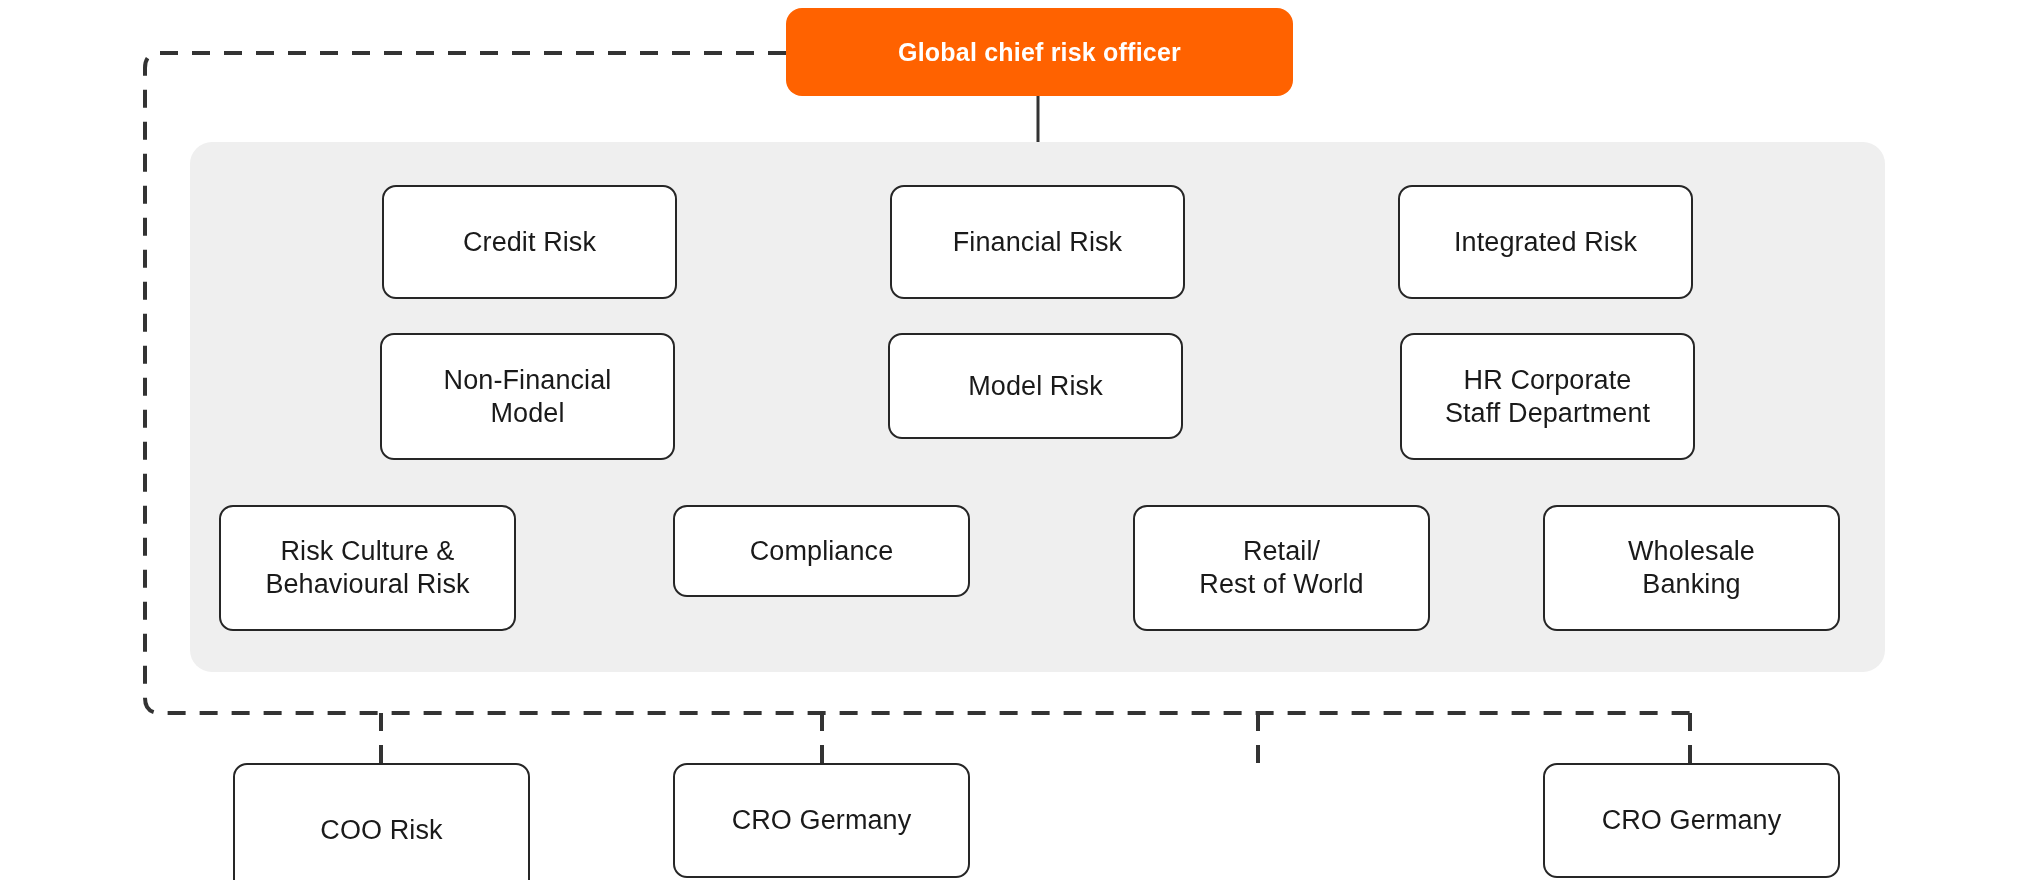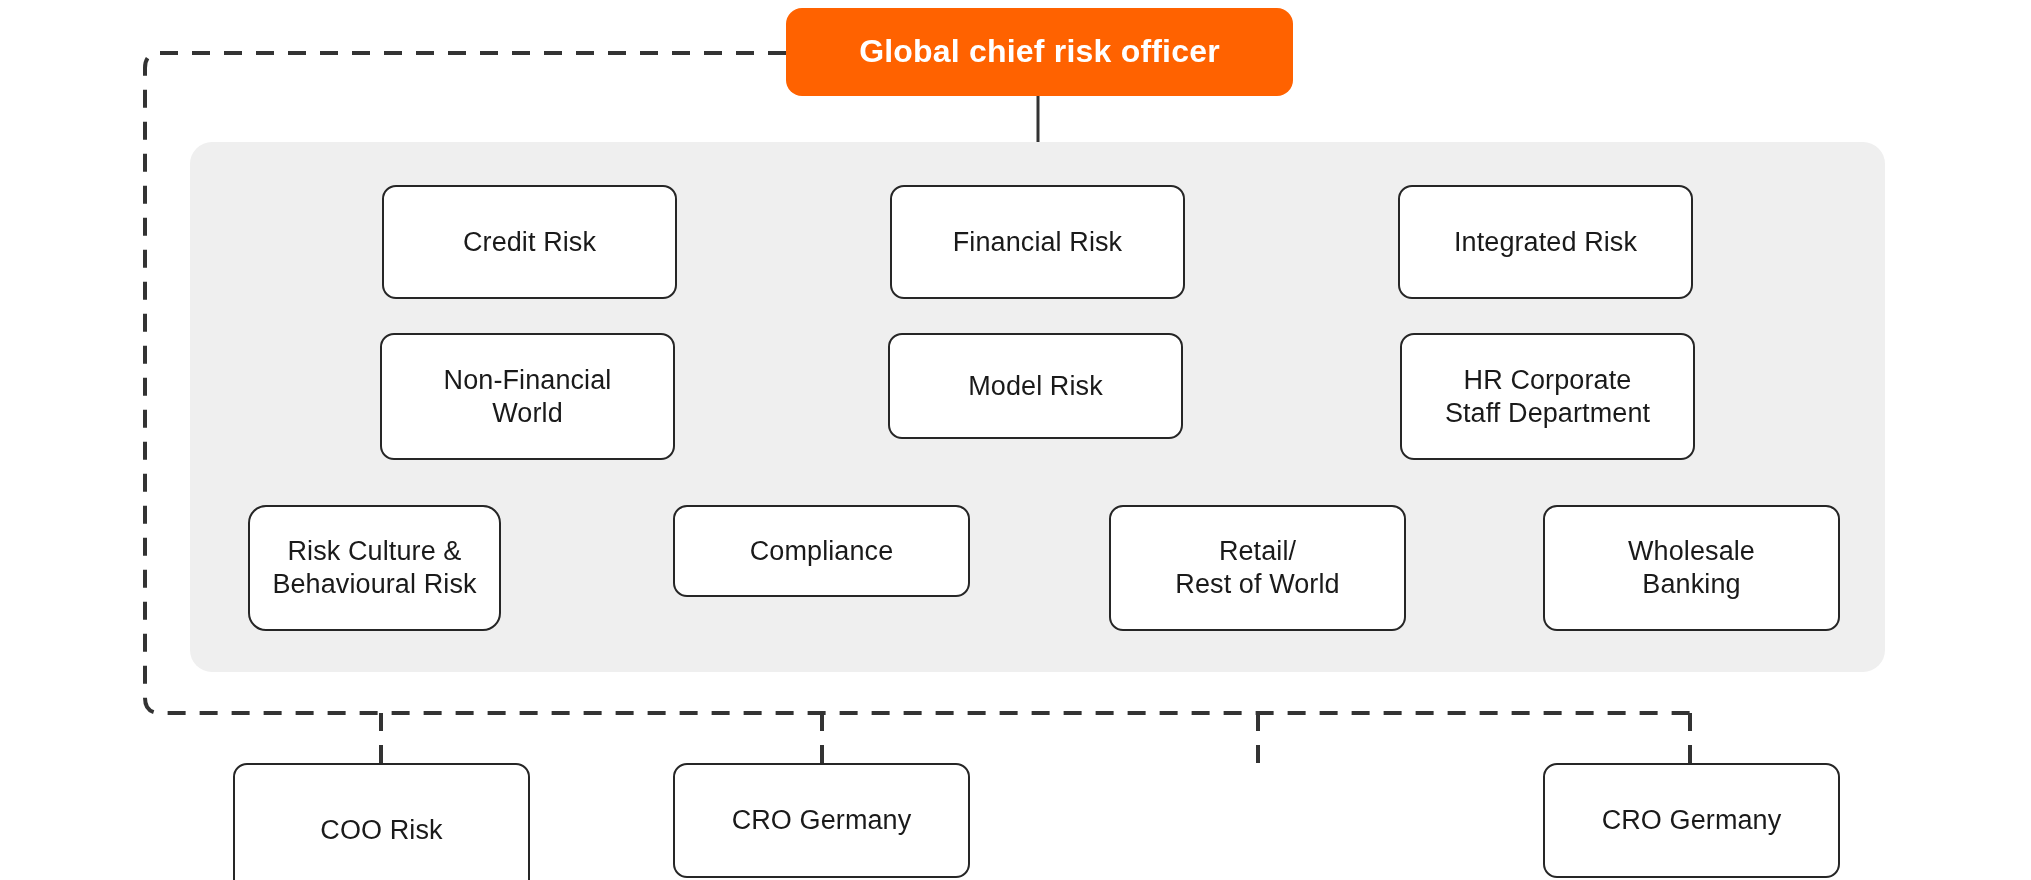--- a/index.html
+++ b/index.html
@@ -47,21 +47,21 @@
     letter-spacing: 0.1px;
     white-space: pre-line;
     padding: 4px 10px;
   }
   .node.root {
     background: #ff6200;
     border: none;
     border-radius: 16px;
     color: #ffffff;
     font-weight: 700;
-    font-size: 32px;
+    font-size: 25px;
     letter-spacing: 0.2px;
   }
 </style>
 </head>
 <body>
 
 <div id="canvas">
 
   <svg id="wires" viewBox="0 0 2031 880" width="2031" height="880" aria-hidden="true">
 
@@ -77,29 +77,29 @@
 
   <div class="panel" style="left:190px; top:142px; width:1695px; height:530px;"></div>
 
   <div class="node root" style="left:786px; top:8px; width:507px; height:88px;">Global chief risk officer</div>
 
   <div class="node" style="left:382px; top:185px; width:295px; height:114px;">Credit Risk</div>
   <div class="node" style="left:890px; top:185px; width:295px; height:114px;">Financial Risk</div>
   <div class="node" style="left:1398px; top:185px; width:295px; height:114px;">Integrated Risk</div>
 
   <div class="node" style="left:380px; top:333px; width:295px; height:127px;">Non-Financial
-World</div>
+Model</div>
   <div class="node" style="left:888px; top:333px; width:295px; height:106px;">Model Risk</div>
   <div class="node" style="left:1400px; top:333px; width:295px; height:127px;">HR Corporate
 Staff Department</div>
 
-  <div class="node" style="left:248px; top:505px; width:253px; height:126px;border-radius:18px;">Risk Culture &amp;
+  <div class="node" style="left:219px; top:505px; width:297px; height:126px;">Risk Culture &amp;
 Behavioural Risk</div>
   <div class="node" style="left:673px; top:505px; width:297px; height:92px;">Compliance</div>
-  <div class="node" style="left:1109px; top:505px; width:297px; height:126px;">Retail/
+  <div class="node" style="left:1133px; top:505px; width:297px; height:126px;">Retail/
 Rest of World</div>
   <div class="node" style="left:1543px; top:505px; width:297px; height:126px;">Wholesale
 Banking</div>
 
   <div class="node" style="left:233px; top:763px; width:297px; height:134px;">COO Risk</div>
   <div class="node" style="left:673px; top:763px; width:297px; height:115px;">CRO Germany</div>
   <div class="node" style="left:1543px; top:763px; width:297px; height:115px;">CRO Germany</div>
 
 </div>
 

